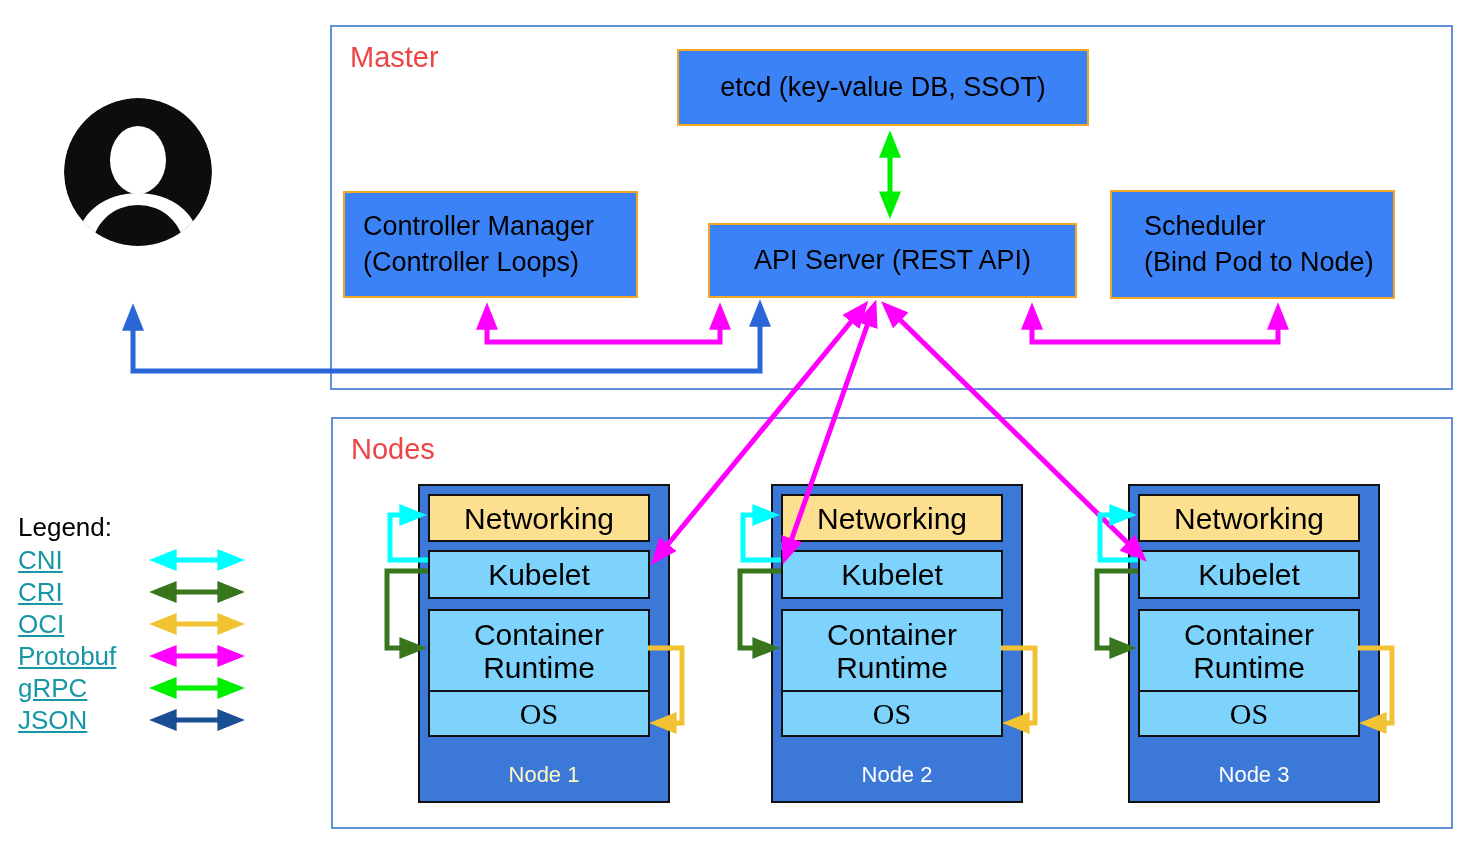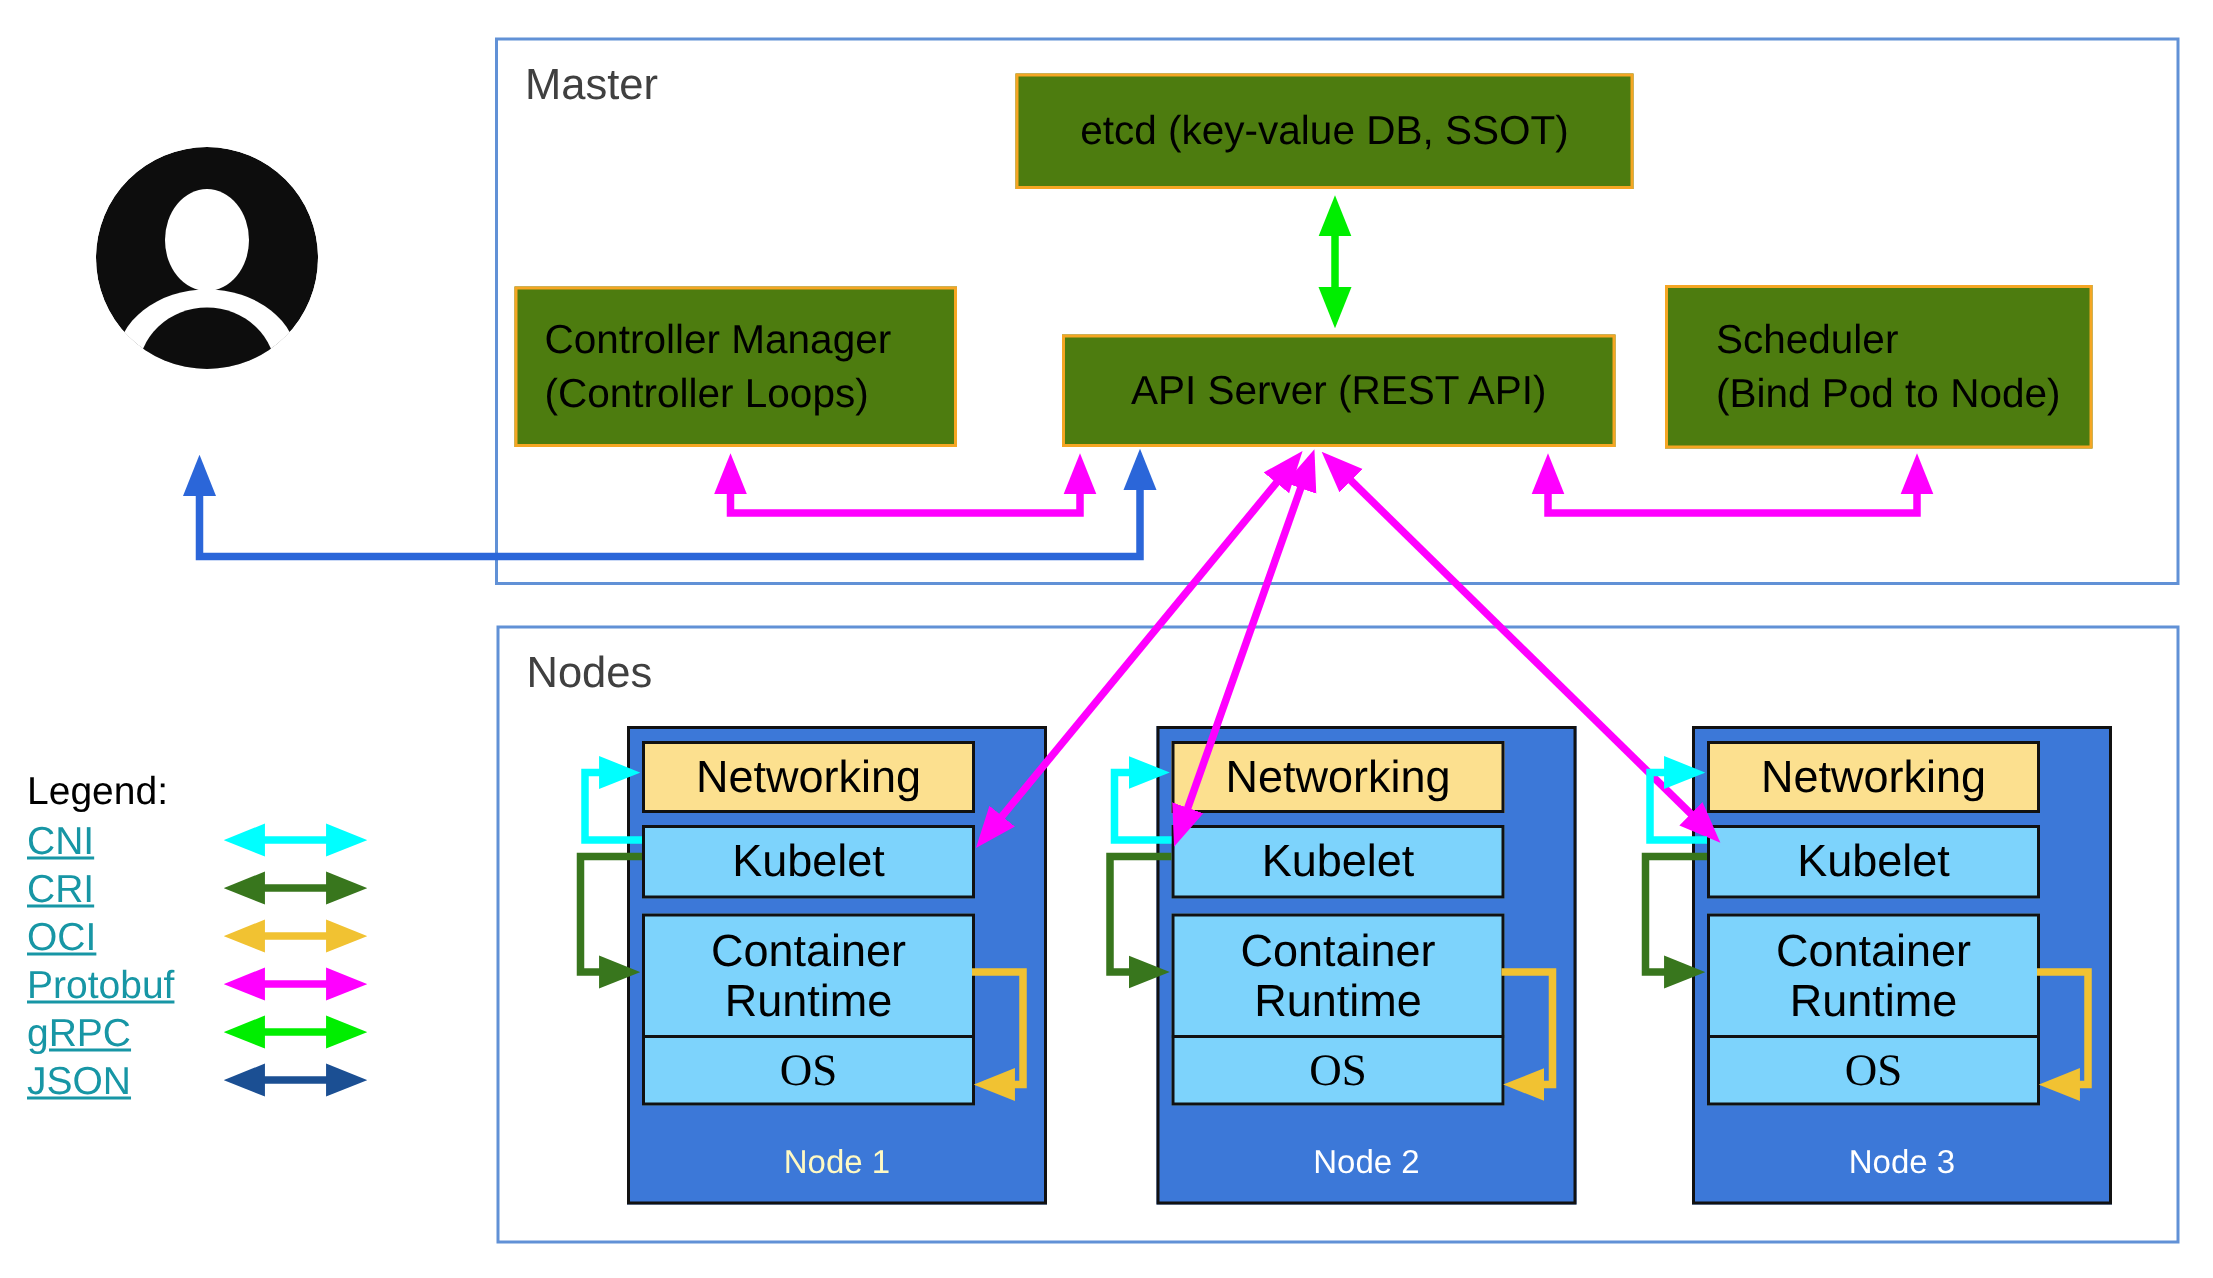--- a/index.html
+++ b/index.html
@@ -4,30 +4,30 @@
 <style>
   html,body{margin:0;padding:0;background:#ffffff;}
   #stage{
     position:relative;width:1475px;height:852px;background:#ffffff;overflow:hidden;
     font-family:"Liberation Sans", sans-serif;color:#000;
   }
   .frame{
     position:absolute;border:2px solid #6191d6;background:#ffffff;box-sizing:border-box;
   }
   .frame-title{
-    position:absolute;left:18px;top:14px;font-size:29px;color:#404040;
+    position:absolute;left:18px;top:14px;font-size:29px;color:#ef4444;
   }
   .obox{
-    position:absolute;border:2px solid #f5a623;background:#4d7c0f;box-sizing:border-box;
+    position:absolute;border:2px solid #f5a623;background:#3b82f6;box-sizing:border-box;
     display:flex;align-items:center;justify-content:center;
     font-size:27px;line-height:1.32;color:#000;
   }
   .obox.left-align{justify-content:flex-start;padding-left:18px;}
   .node{
-    position:absolute;top:484px;width:280px;height:319px;background:#3c78d8;
+    position:absolute;top:484px;width:252px;height:319px;background:#3c78d8;
     border:2px solid #111;box-sizing:border-box;
   }
   .layer{
     position:absolute;left:8px;width:222px;background:#7dd3fc;border:2px solid #111;
     box-sizing:border-box;display:flex;align-items:center;justify-content:center;
     text-align:center;font-size:30px;line-height:1.1;color:#000;
   }
   .layer.networking{top:8px;height:48px;background:#fce08f;}
   .layer.kubelet{top:64px;height:49px;}
   .layer.runtime{top:123px;height:83px;padding:0 12px;}

